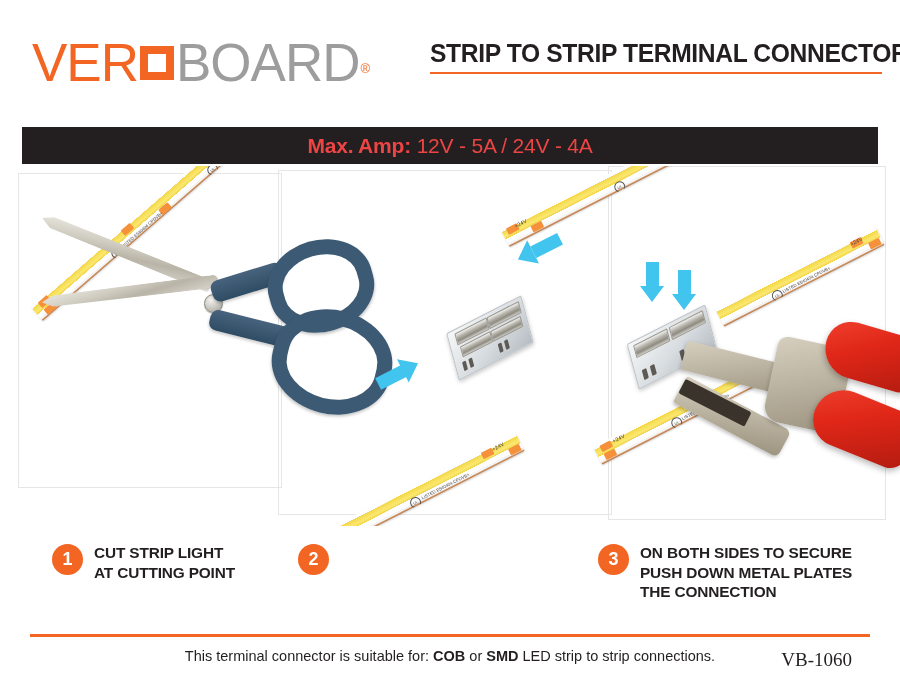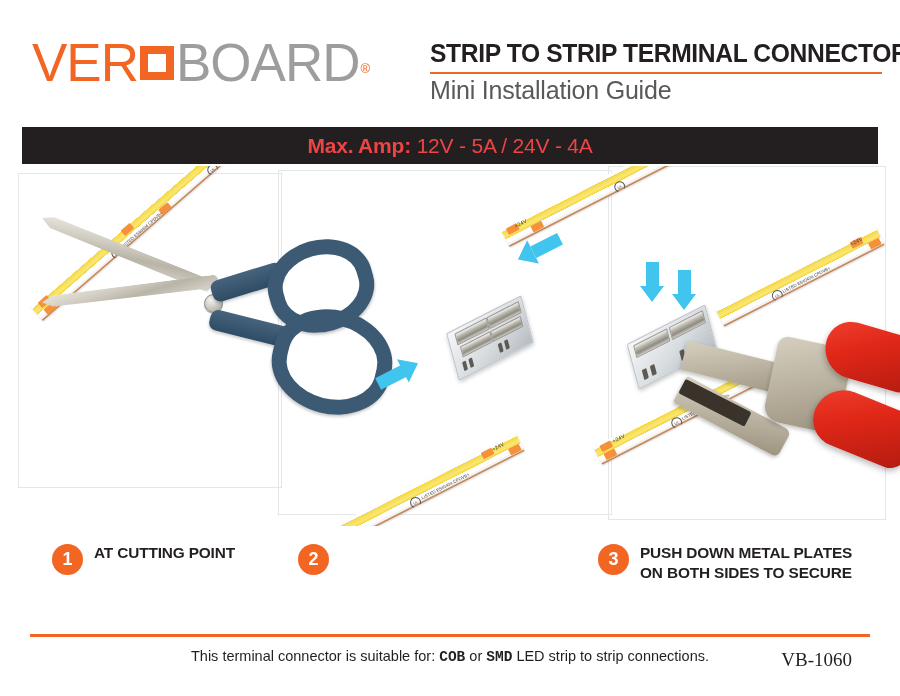--- a/index.html
+++ b/index.html
@@ -156,21 +156,21 @@
   .step-lines{font-size:15.4px;font-weight:700;color:#231f20;line-height:1.27;letter-spacing:-0.15px;}
   .step-lines div{white-space:nowrap;}
 
   
   .footer-rule{position:absolute;left:30px;top:634px;width:840px;height:2.5px;background:#F26522;}
   .footer{position:absolute;left:0;top:648px;width:900px;height:30px;}
   .footer-note{
     position:absolute;left:0;top:0;width:900px;text-align:center;
     font-size:14.5px;color:#231f20;
   }
-  .footer-note b{font-weight:700;font-family:Liberation Mono, monospace;}
+  .footer-note b{font-weight:700;}
   .footer-code{
     position:absolute;right:48px;top:1px;
     font-family:"Liberation Serif", serif;font-size:19px;color:#231f20;
   }
 </style>
 </head>
 <body>
 
 <div class="page">
 
@@ -179,21 +179,20 @@
     <div class="logo">
       <span class="logo-text logo-vero">VER</span>
       <span class="logo-o"></span>
       <span class="logo-text logo-board">BOARD</span>
       <span class="logo-reg">®</span>
     </div>
 
     <div class="title-block">
       <div class="title-main">STRIP TO STRIP TERMINAL CONNECTOR</div>
       <div class="title-rule"></div>
-      <div class="title-sub">Mini Installation Guide</div>
     </div>
   </div>
 
   <div class="ampbar">
     <div class="amp-text">
       <b>Max. Amp:</b>
       <span>12V - 5A / 24V - 4A</span>
     </div>
   </div>
 
@@ -357,33 +356,35 @@
                     border-radius:34px 16px 18px 30px;transform:rotate(22deg);"></div>
       </div>
     </div>
   </div>
 
   <div class="steps">
 
     <div class="step" id="step1">
       <div class="step-circle">1</div>
       <div class="step-lines">
+        <div>CUT STRIP LIGHT</div>
         <div>AT CUTTING POINT</div>
       </div>
     </div>
 
     <div class="step" id="step2">
       <div class="step-circle">2</div>
     </div>
 
     <div class="step" id="step3">
       <div class="step-circle">3</div>
       <div class="step-lines">
+        <div>ON BOTH SIDES TO SECURE</div>
         <div>PUSH DOWN METAL PLATES</div>
-        <div>ON BOTH SIDES TO SECURE</div>
+        <div>THE CONNECTION</div>
       </div>
     </div>
   </div>
 
   <div class="footer-rule"></div>
   <div class="footer">
     <div class="footer-note">
       <span>This terminal connector is suitable for: </span><b>COB</b><span> or </span><b>SMD</b><span> LED strip to strip connections.</span>
     </div>
     <div class="footer-code">VB-1060</div>

